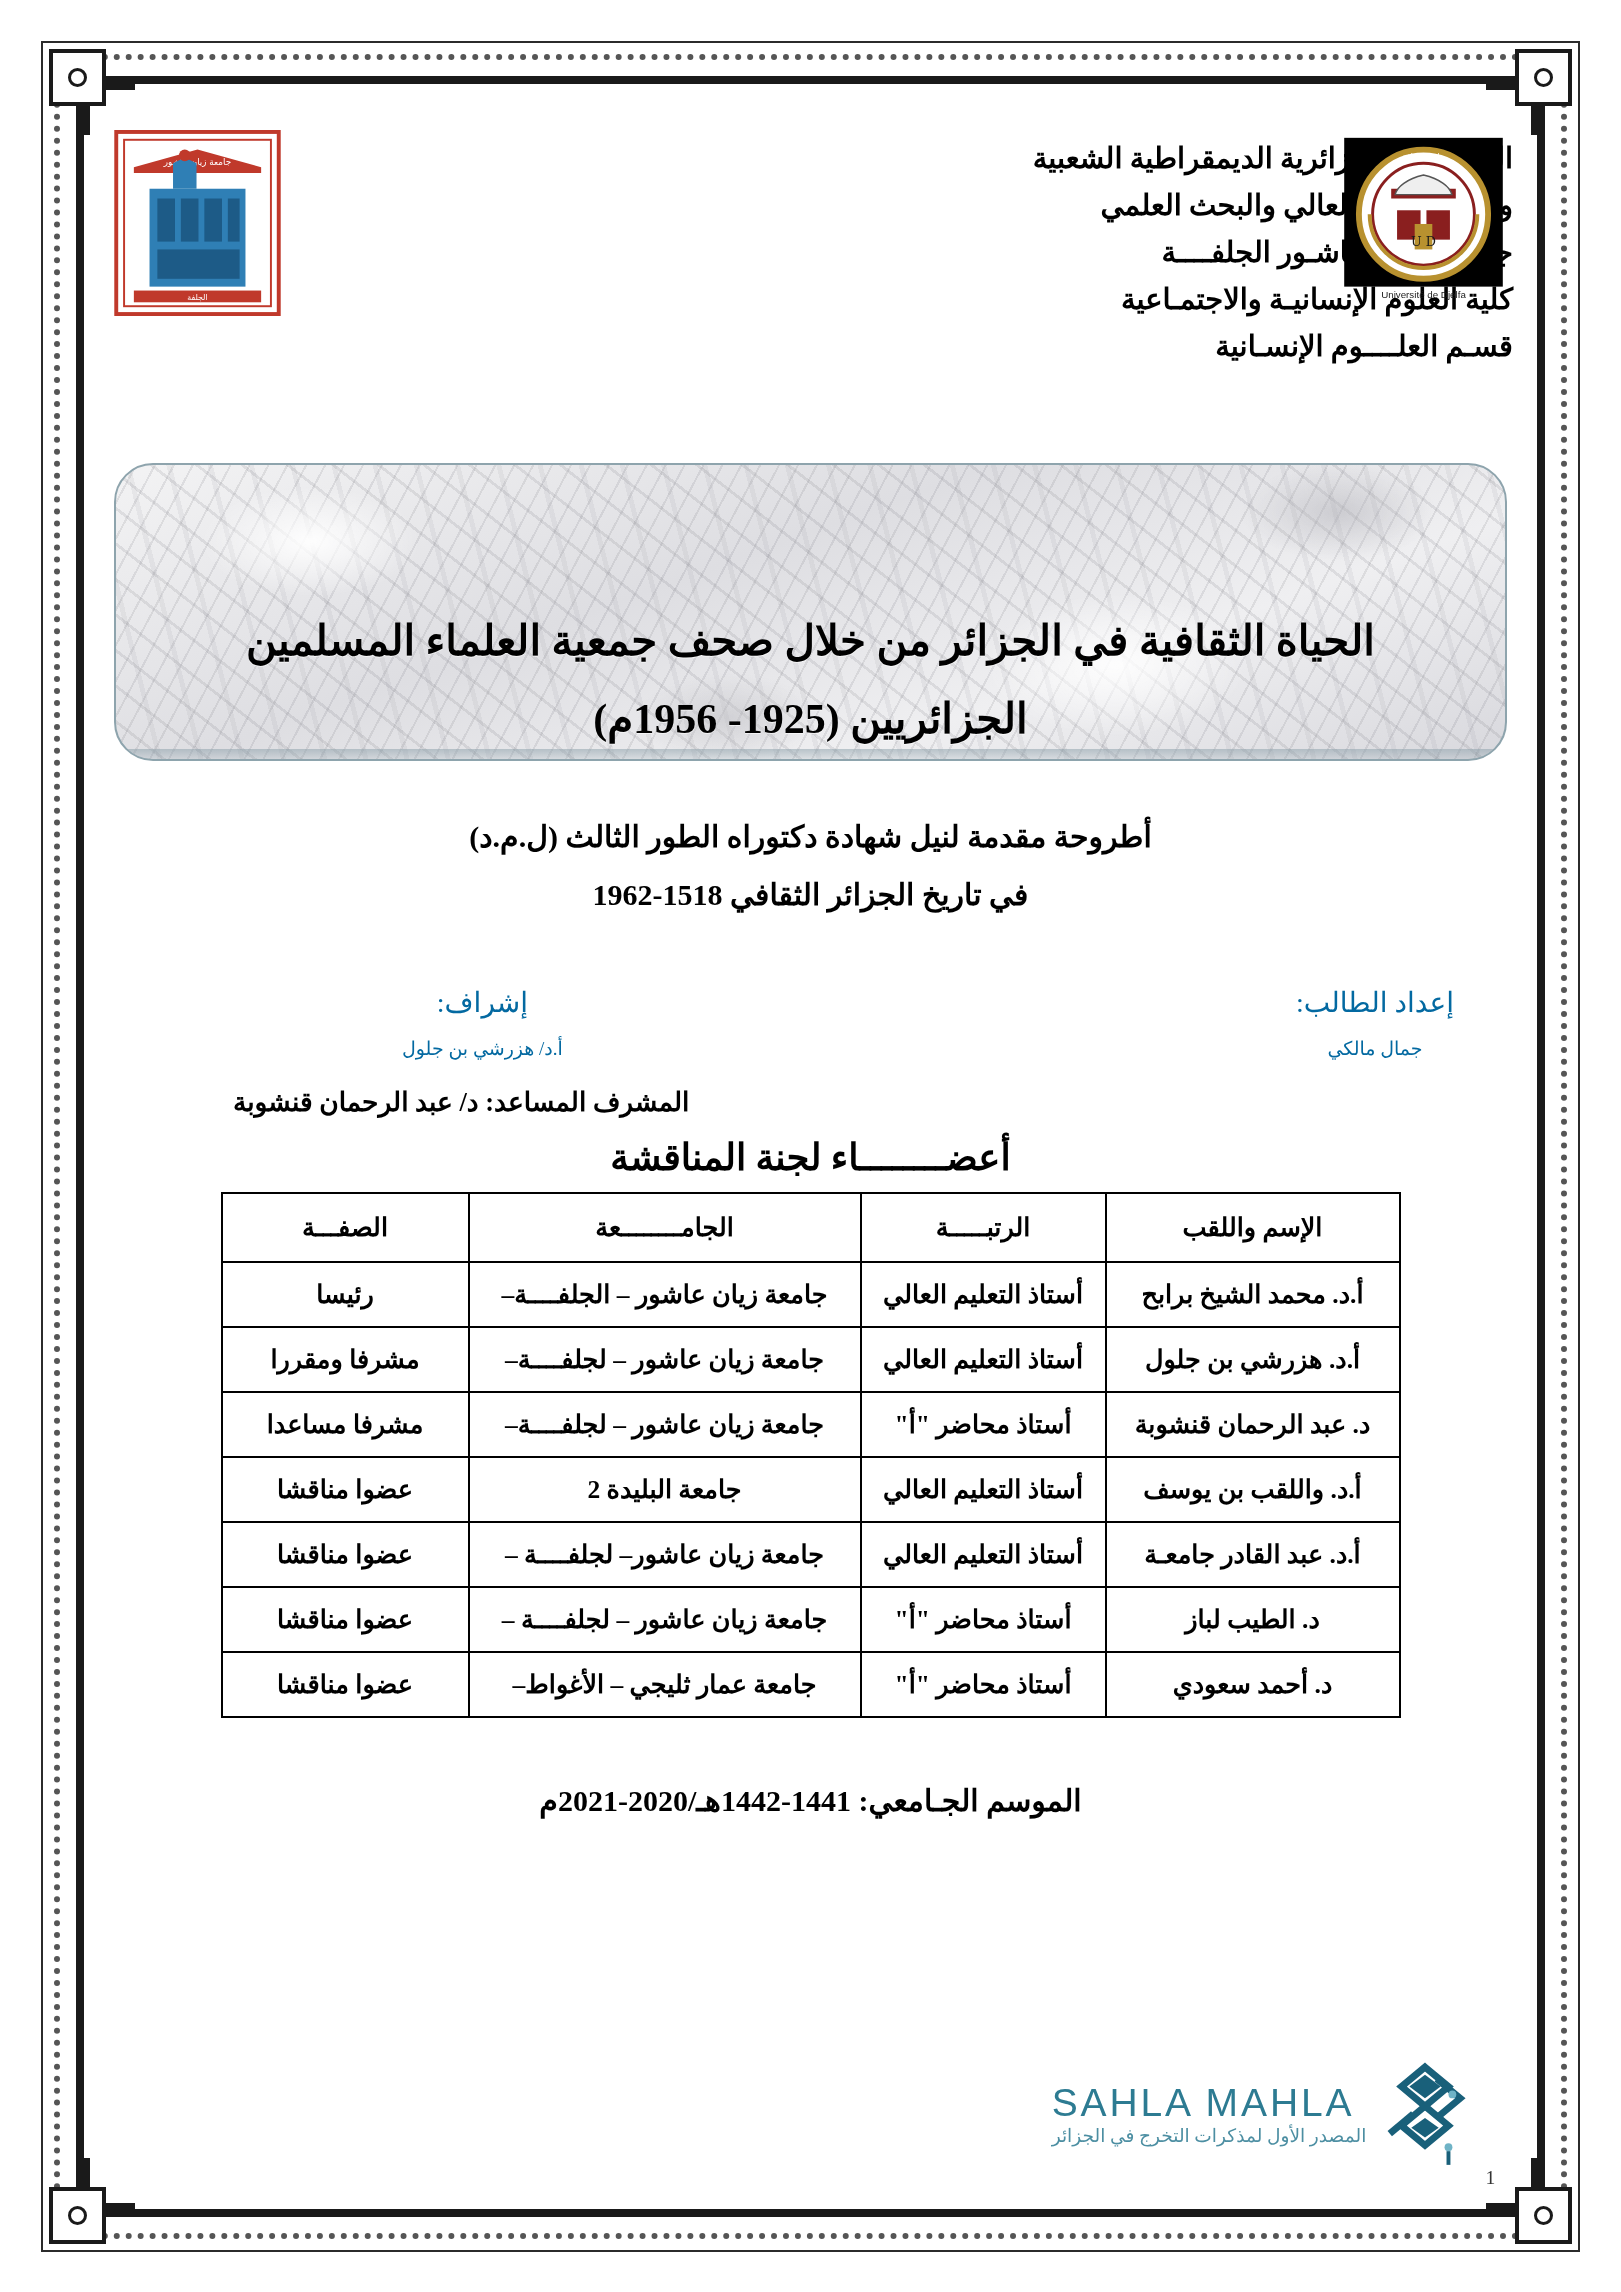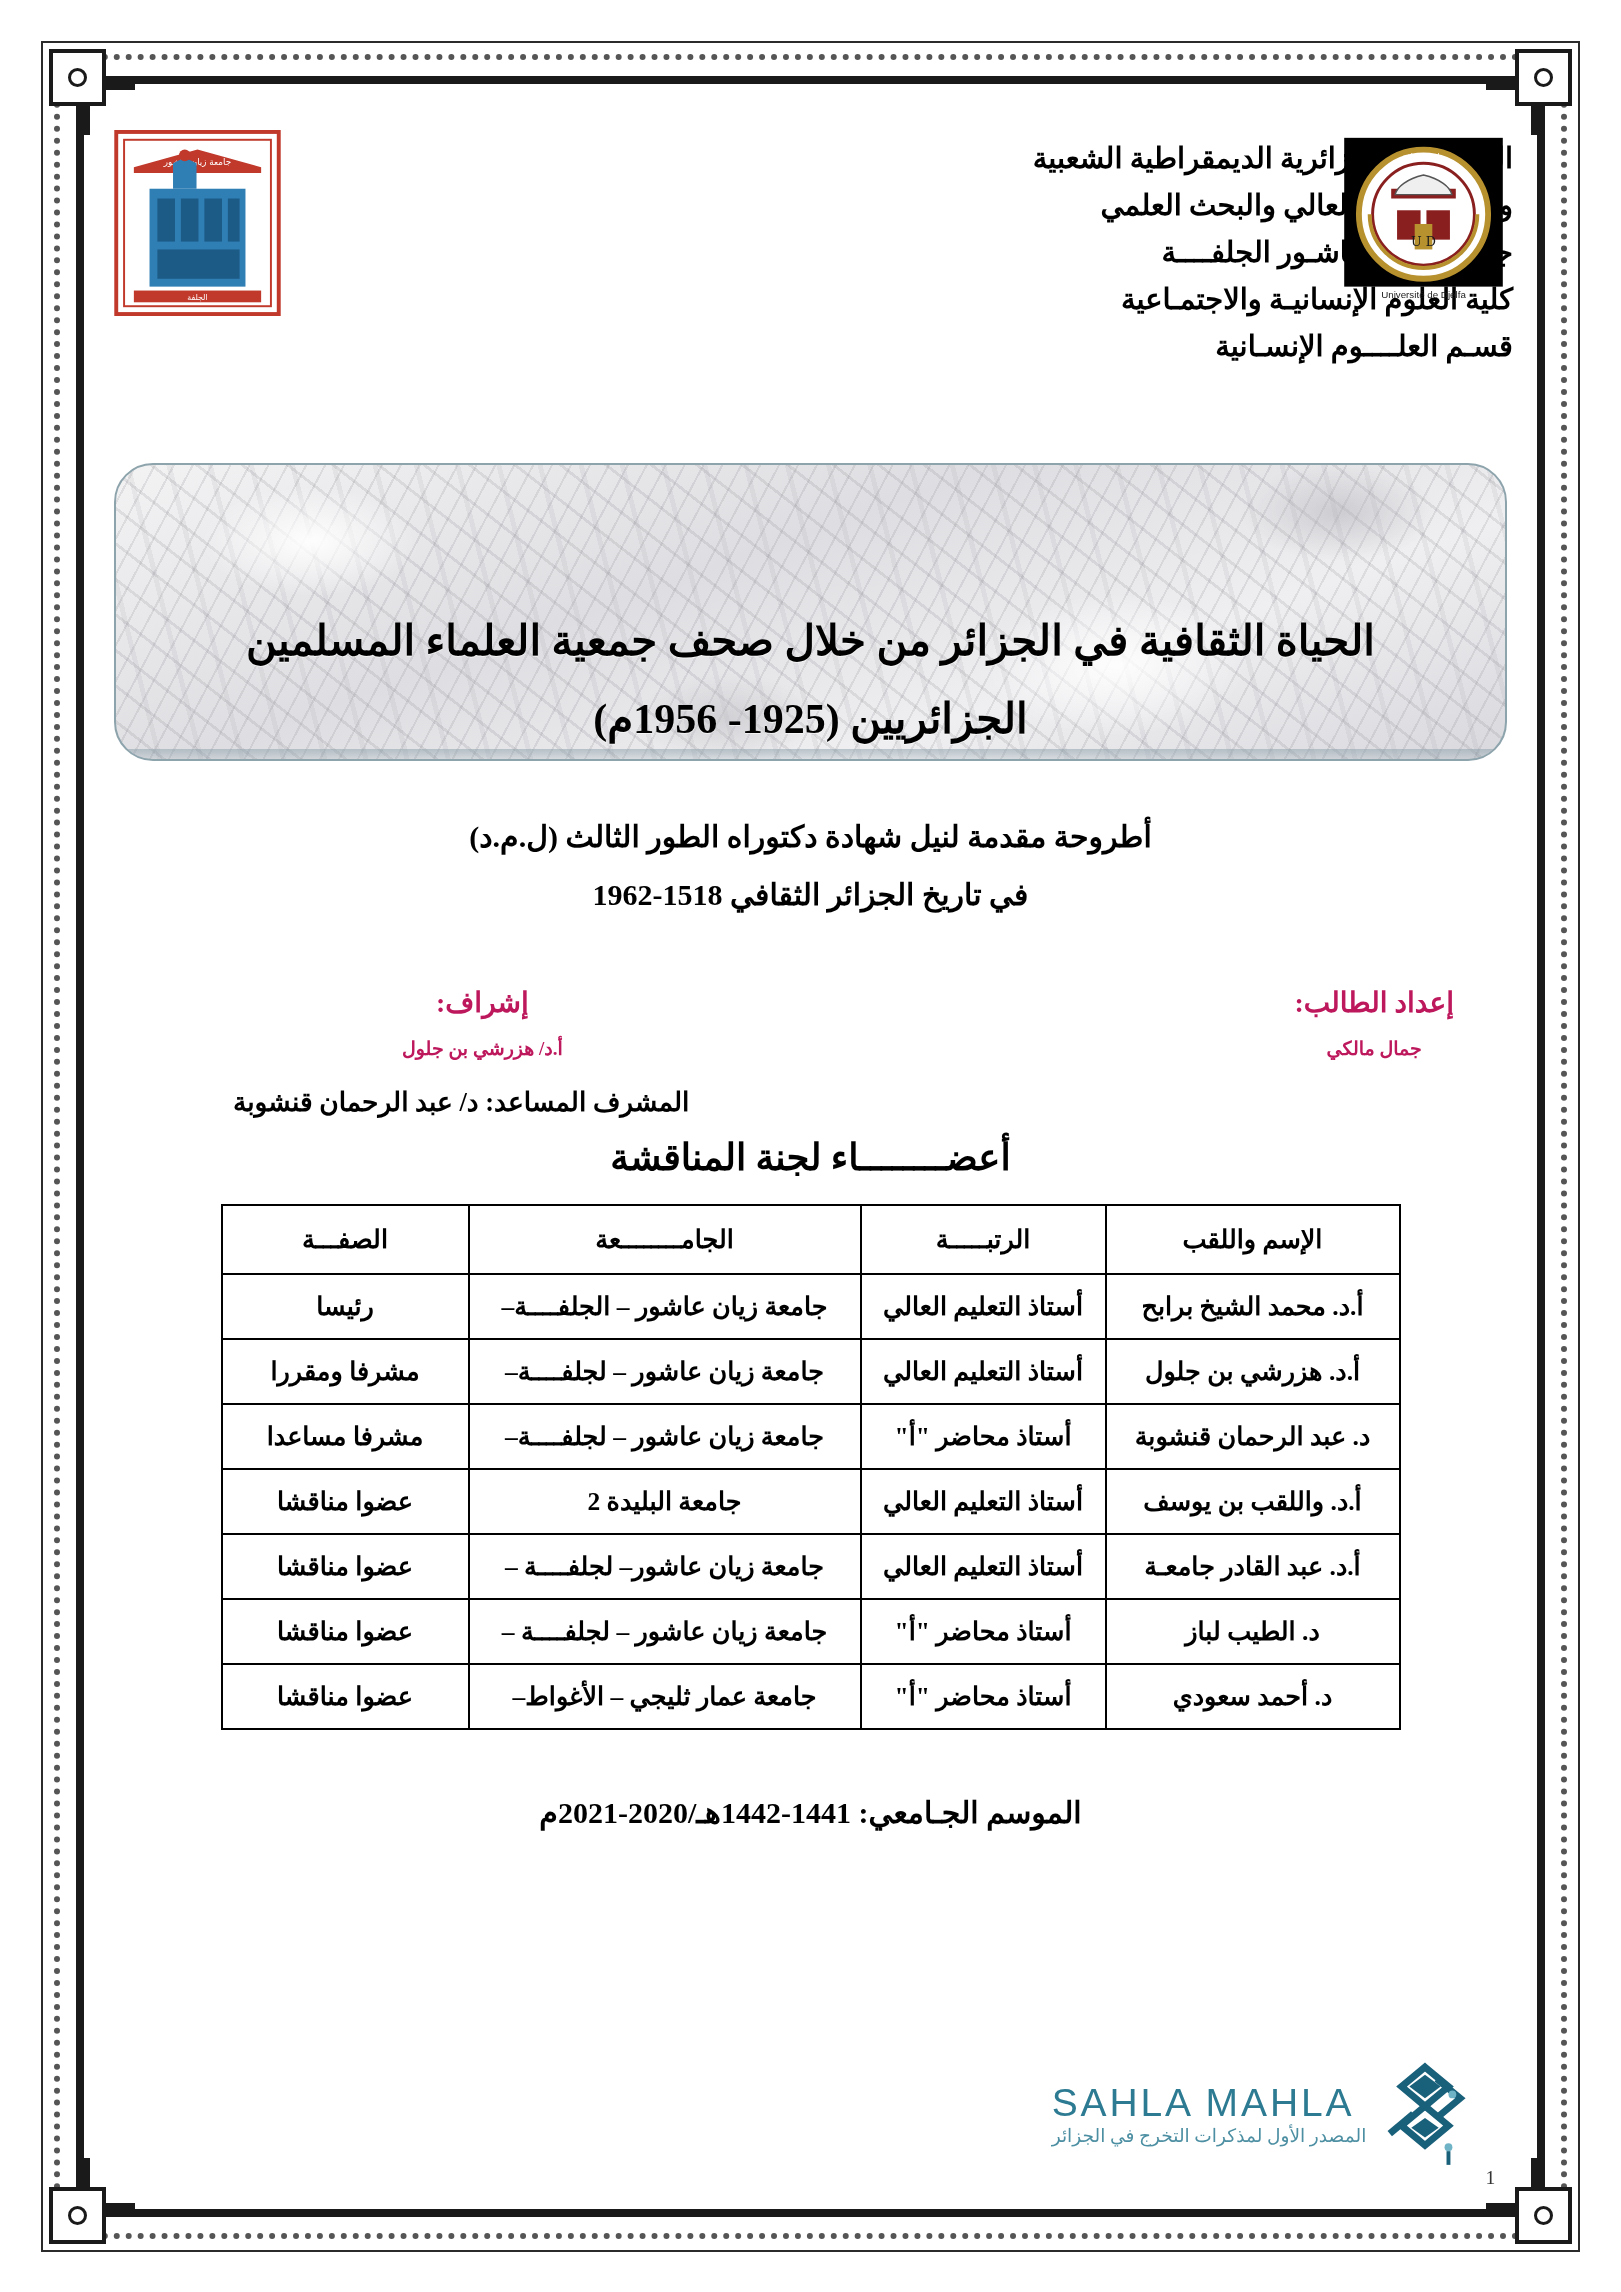--- a/index.html
+++ b/index.html
@@ -185,23 +185,23 @@
   
   .people {
     margin-top: 51px;
     position: relative;
     height: 157px;
   }
   .people-col {
     position: absolute;
     top: 0;
     font-size: 28px;
-    font-weight: bold;
+    font-weight: normal;
     line-height: 1.95;
-    color: #be185d;
+    color: #0369a1;
   }
   .people-col.student    { right: 59px; text-align: center; }
   .people-col.supervisor { left: 294px; text-align: center; }
   .people-col .heading { display: block; }
   .people-col .value   { display: block; font-size: 19px; }
   .assistant-line {
     position: absolute;
     top: 110px;
     left: 125px;
     font-size: 26.5px;
@@ -209,21 +209,21 @@
     color: #000000;
     white-space: nowrap;
   }
 
   
   .jury-heading {
     text-align: center;
     font-size: 37px;
     font-weight: bold;
     margin-top: 3.9px;
-    margin-bottom: 25px;
+    margin-bottom: 13px;
     color: #000000;
   }
 
   table.jury {
     width: 1178px;
     margin: 0 auto;
     border-collapse: collapse;
     table-layout: fixed;
     font-size: 25.5px;
     color: #000000;

